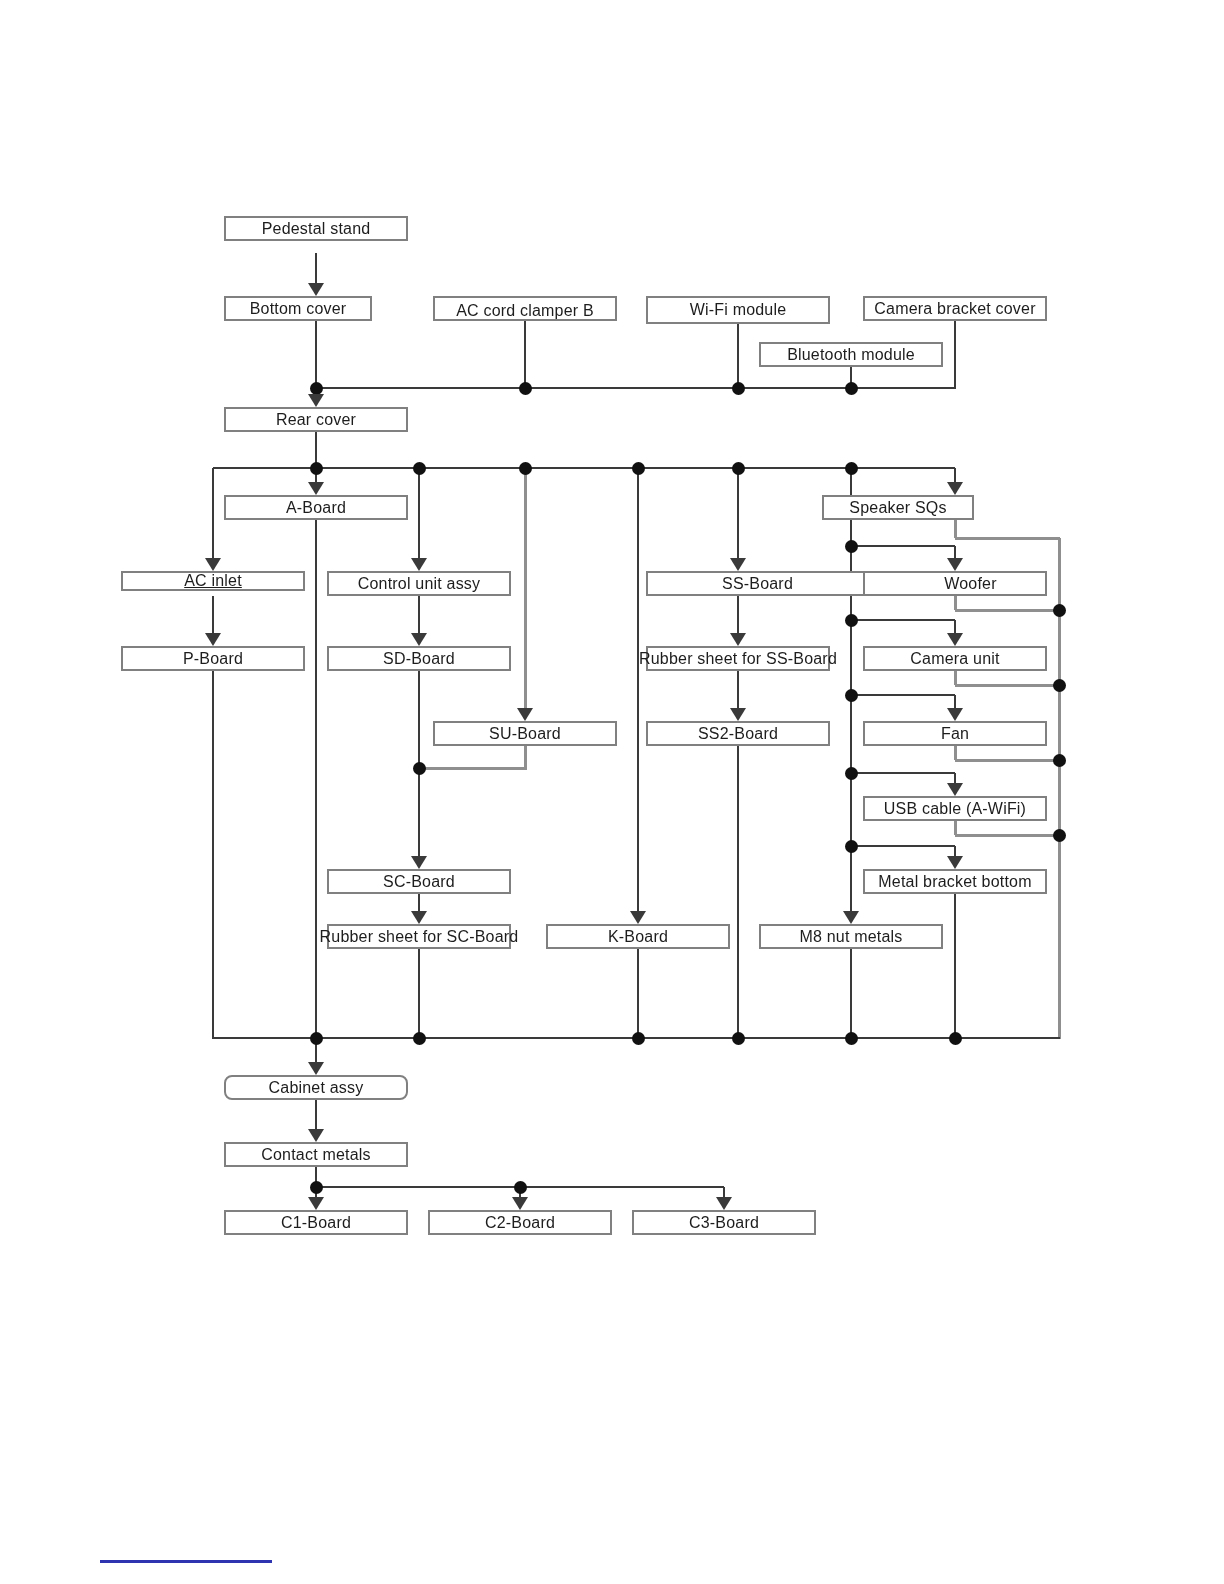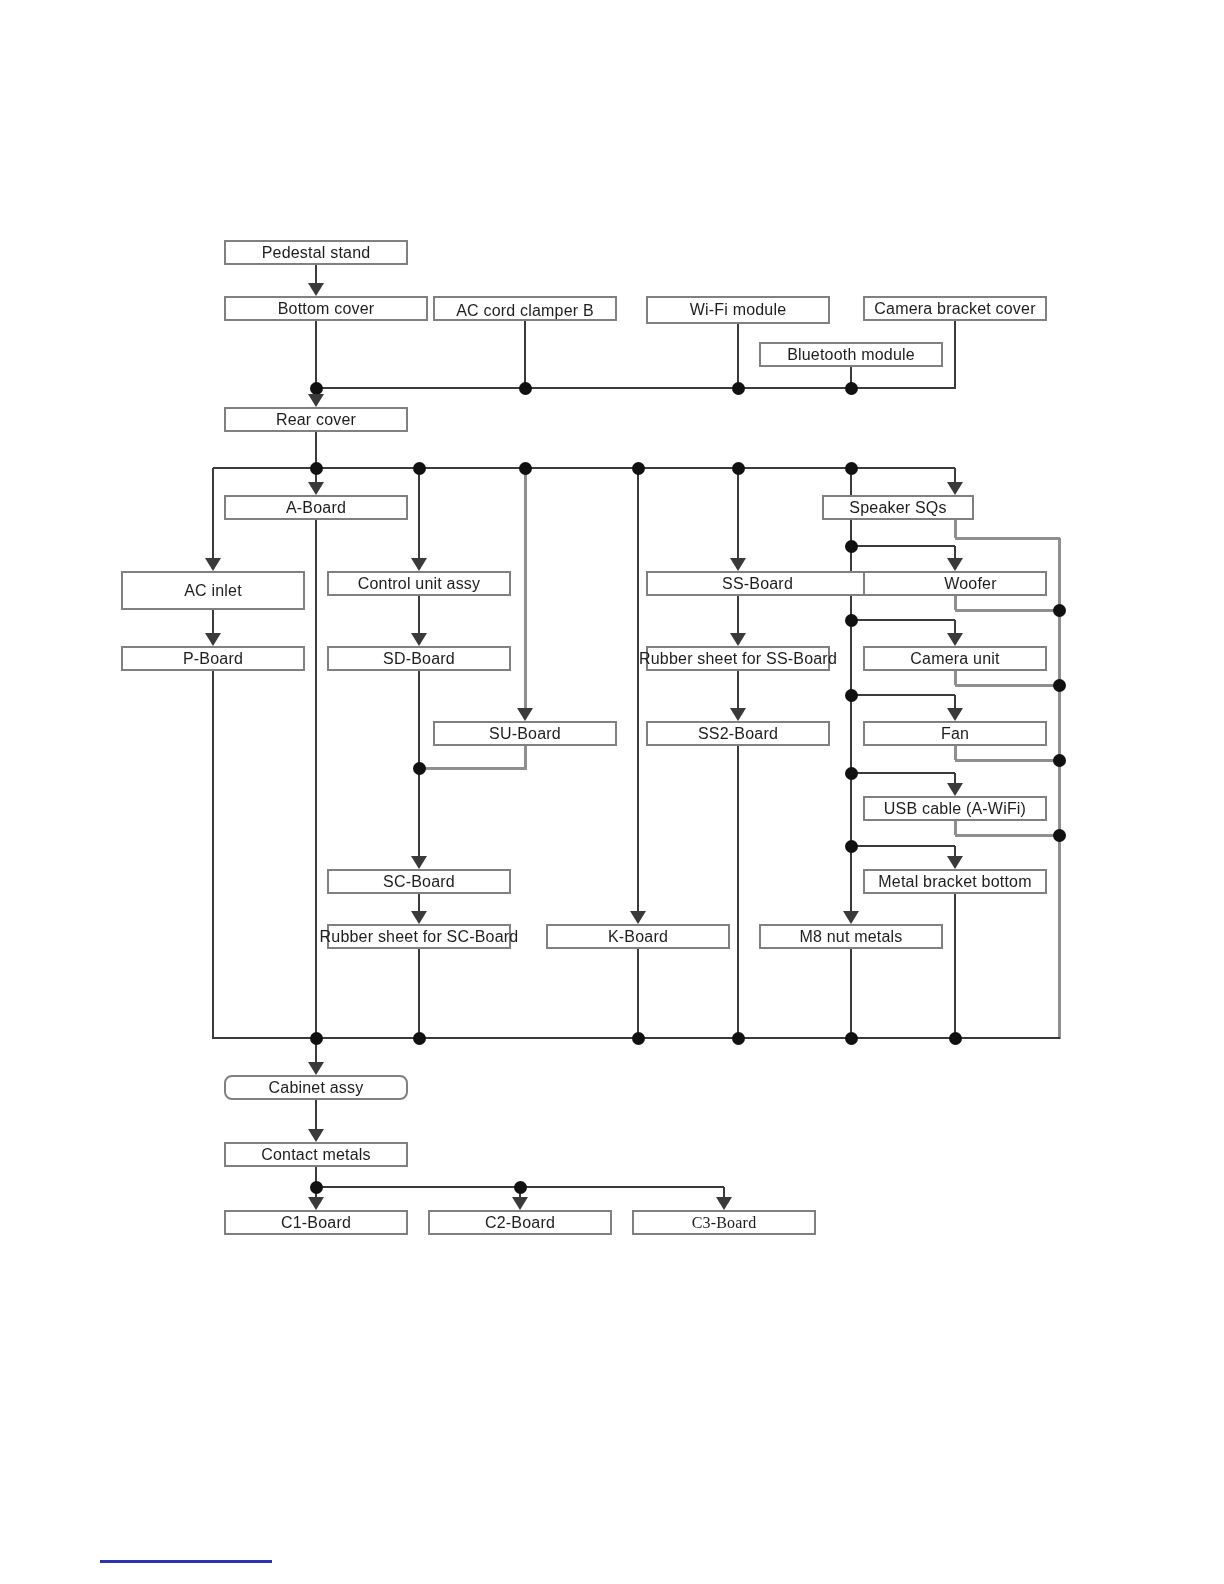--- a/index.html
+++ b/index.html
@@ -150,24 +150,24 @@
       <div class="arrow" style="left: 411px; top: 856px;"></div>
       <div class="arrow" style="left: 947px; top: 856px;"></div>
       <div class="arrow" style="left: 411px; top: 911px;"></div>
       <div class="arrow" style="left: 630px; top: 911px;"></div>
       <div class="arrow" style="left: 843px; top: 911px;"></div>
       <div class="arrow" style="left: 308px; top: 1062px;"></div>
       <div class="arrow" style="left: 308px; top: 1129px;"></div>
       <div class="arrow" style="left: 308px; top: 1197px;"></div>
       <div class="arrow" style="left: 512px; top: 1197px;"></div>
       <div class="arrow" style="left: 716px; top: 1197px;"></div>
-      <div class="node" style="left: 224px; top: 240px; width: 184px; height: 25px;">
+      <div class="node" style="left: 224px; top: 216px; width: 184px; height: 25px;">
         <span>Pedestal stand</span>
       </div>
-      <div class="node" style="left: 224px; top: 296px; width: 204px; height: 25px;">
+      <div class="node" style="left: 224px; top: 296px; width: 148px; height: 25px;">
         <span>Bottom cover</span>
       </div>
       <div class="node" style="left: 433px; top: 296px; width: 184px; height: 25px; align-items: flex-end;">
         <span>AC cord clamper B</span>
       </div>
       <div class="node" style="left: 646px; top: 296px; width: 184px; height: 28px;">
         <span>Wi-Fi module</span>
       </div>
       <div class="node" style="left: 863px; top: 296px; width: 184px; height: 25px;">
         <span>Camera bracket cover</span>
@@ -177,21 +177,21 @@
       </div>
       <div class="node" style="left: 224px; top: 407px; width: 184px; height: 25px;">
         <span>Rear cover</span>
       </div>
       <div class="node" style="left: 224px; top: 495px; width: 184px; height: 25px;">
         <span>A-Board</span>
       </div>
       <div class="node" style="left: 822px; top: 495px; width: 152px; height: 25px;">
         <span>Speaker SQs</span>
       </div>
-      <div class="node" style="left: 121px; top: 571px; width: 184px; height: 39px;">
+      <div class="node" style="left: 121px; top: 571px; width: 184px; height: 20px; text-decoration: underline;">
         <span>AC inlet</span>
       </div>
       <div class="node" style="left: 327px; top: 571px; width: 184px; height: 25px;">
         <span>Control unit assy</span>
       </div>
       <div class="node" style="left: 646px; top: 571px; width: 223px; height: 25px;">
         <span>SS-Board</span>
       </div>
       <div class="node" style="left: 863px; top: 571px; width: 184px; height: 25px; padding-left: 31px;">
         <span>Woofer</span>
@@ -240,17 +240,17 @@
       </div>
       <div class="node" style="left: 224px; top: 1142px; width: 184px; height: 25px;">
         <span>Contact metals</span>
       </div>
       <div class="node" style="left: 224px; top: 1210px; width: 184px; height: 25px;">
         <span>C1-Board</span>
       </div>
       <div class="node" style="left: 428px; top: 1210px; width: 184px; height: 25px;">
         <span>C2-Board</span>
       </div>
-      <div class="node" style="left: 632px; top: 1210px; width: 184px; height: 25px; font-family: Liberation Serif, serif;">
+      <div class="node" style="left: 632px; top: 1210px; width: 184px; height: 25px;">
         <span>C3-Board</span>
       </div>
     </div>
 </div>
 
 </body></html>

